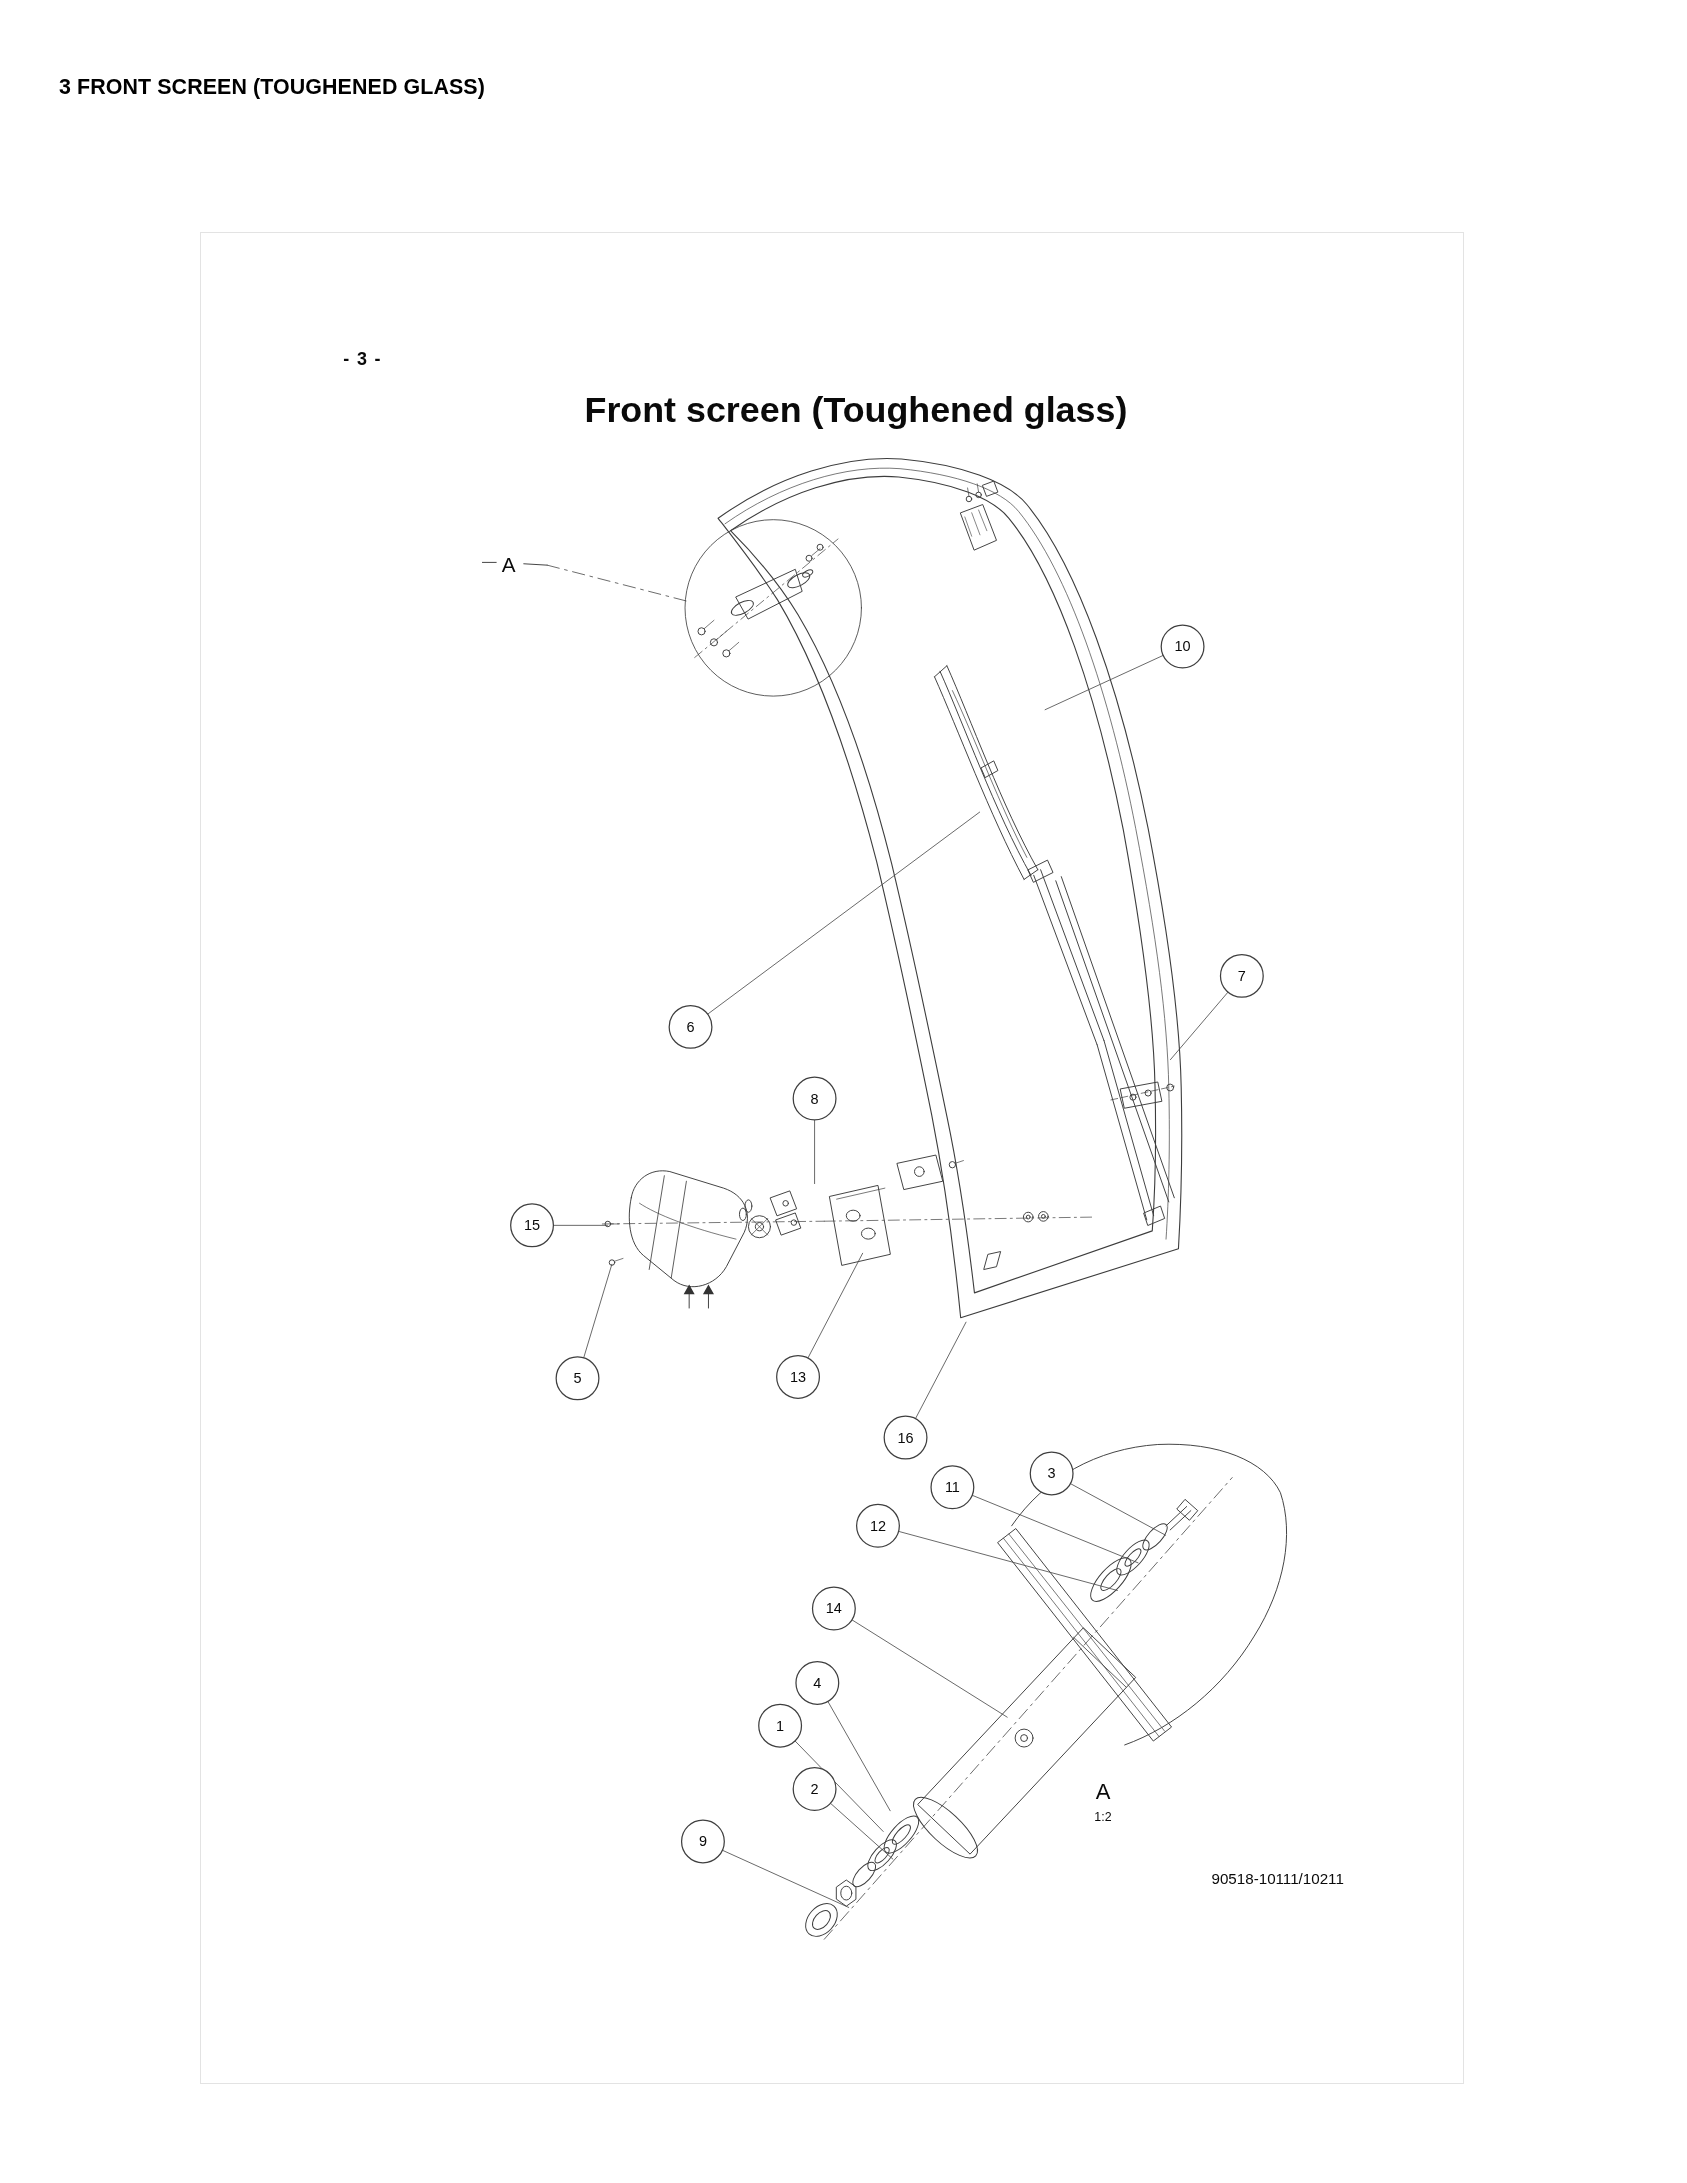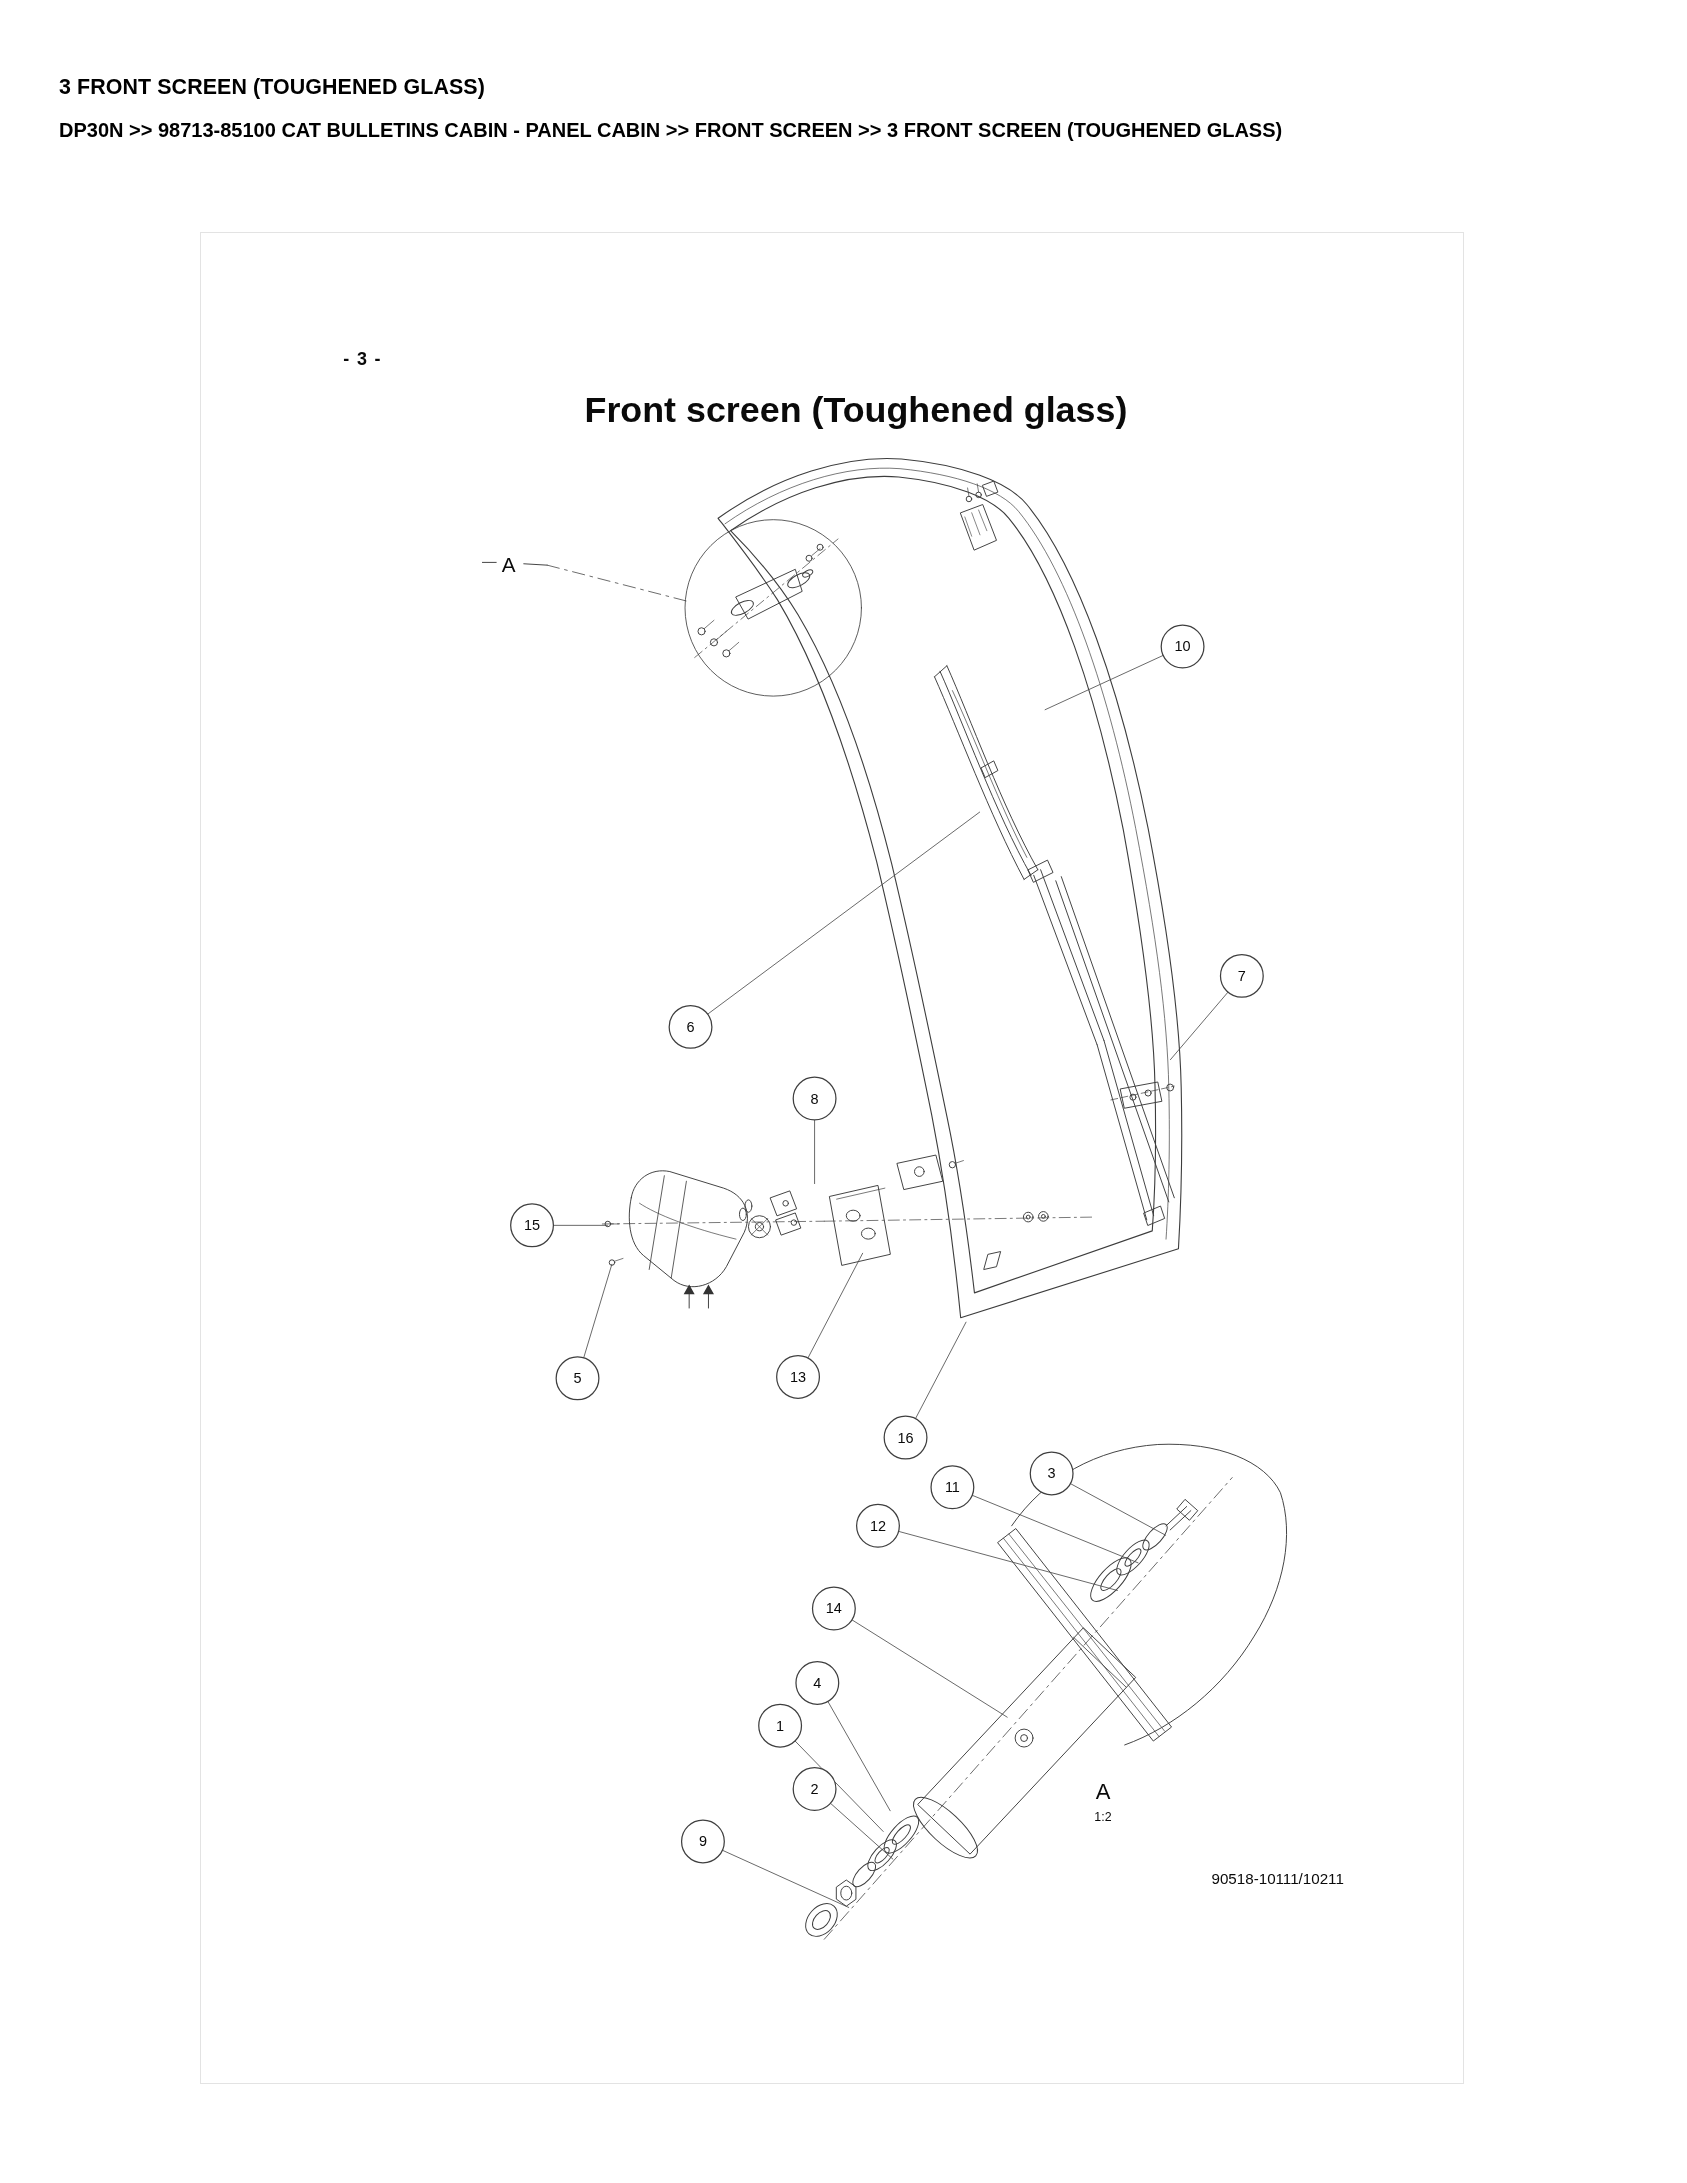--- a/index.html
+++ b/index.html
@@ -42,21 +42,20 @@
   svg { display: block; }
   .svgtext { font-family: "Liberation Sans", sans-serif; fill: #0a0a0a; }
   .lineart { stroke: #3d3d3d; fill: none; stroke-linejoin: round; stroke-linecap: round; }
 </style>
 </head>
 <body>
 
 <div id="screen">
 
   <h1 class="doc-title">3 FRONT SCREEN (TOUGHENED GLASS)</h1>
-  <div class="breadcrumb">DP30N &gt;&gt; 98713-85100 CAT BULLETINS CABIN - PANEL CABIN &gt;&gt; FRONT SCREEN &gt;&gt; 3 FRONT SCREEN (TOUGHENED GLASS)</div>
 
   <div class="sheet">
     <svg width="1263" height="1851" viewBox="0 0 916 1343">
 
       <text class="svgtext" x="103" y="96" font-size="13" font-weight="bold" letter-spacing="1">- 3 -</text>
       <text class="svgtext" x="475" y="137" font-size="26" font-weight="bold" text-anchor="middle">Front screen (Toughened glass)</text>
       <text class="svgtext" x="218" y="246" font-size="15">A</text>
       <text class="svgtext" x="649" y="1136" font-size="16">A</text>
       <text class="svgtext" x="648" y="1152" font-size="9">1:2</text>
       <text class="svgtext" x="733" y="1198" font-size="11">90518-10111/10211</text>

